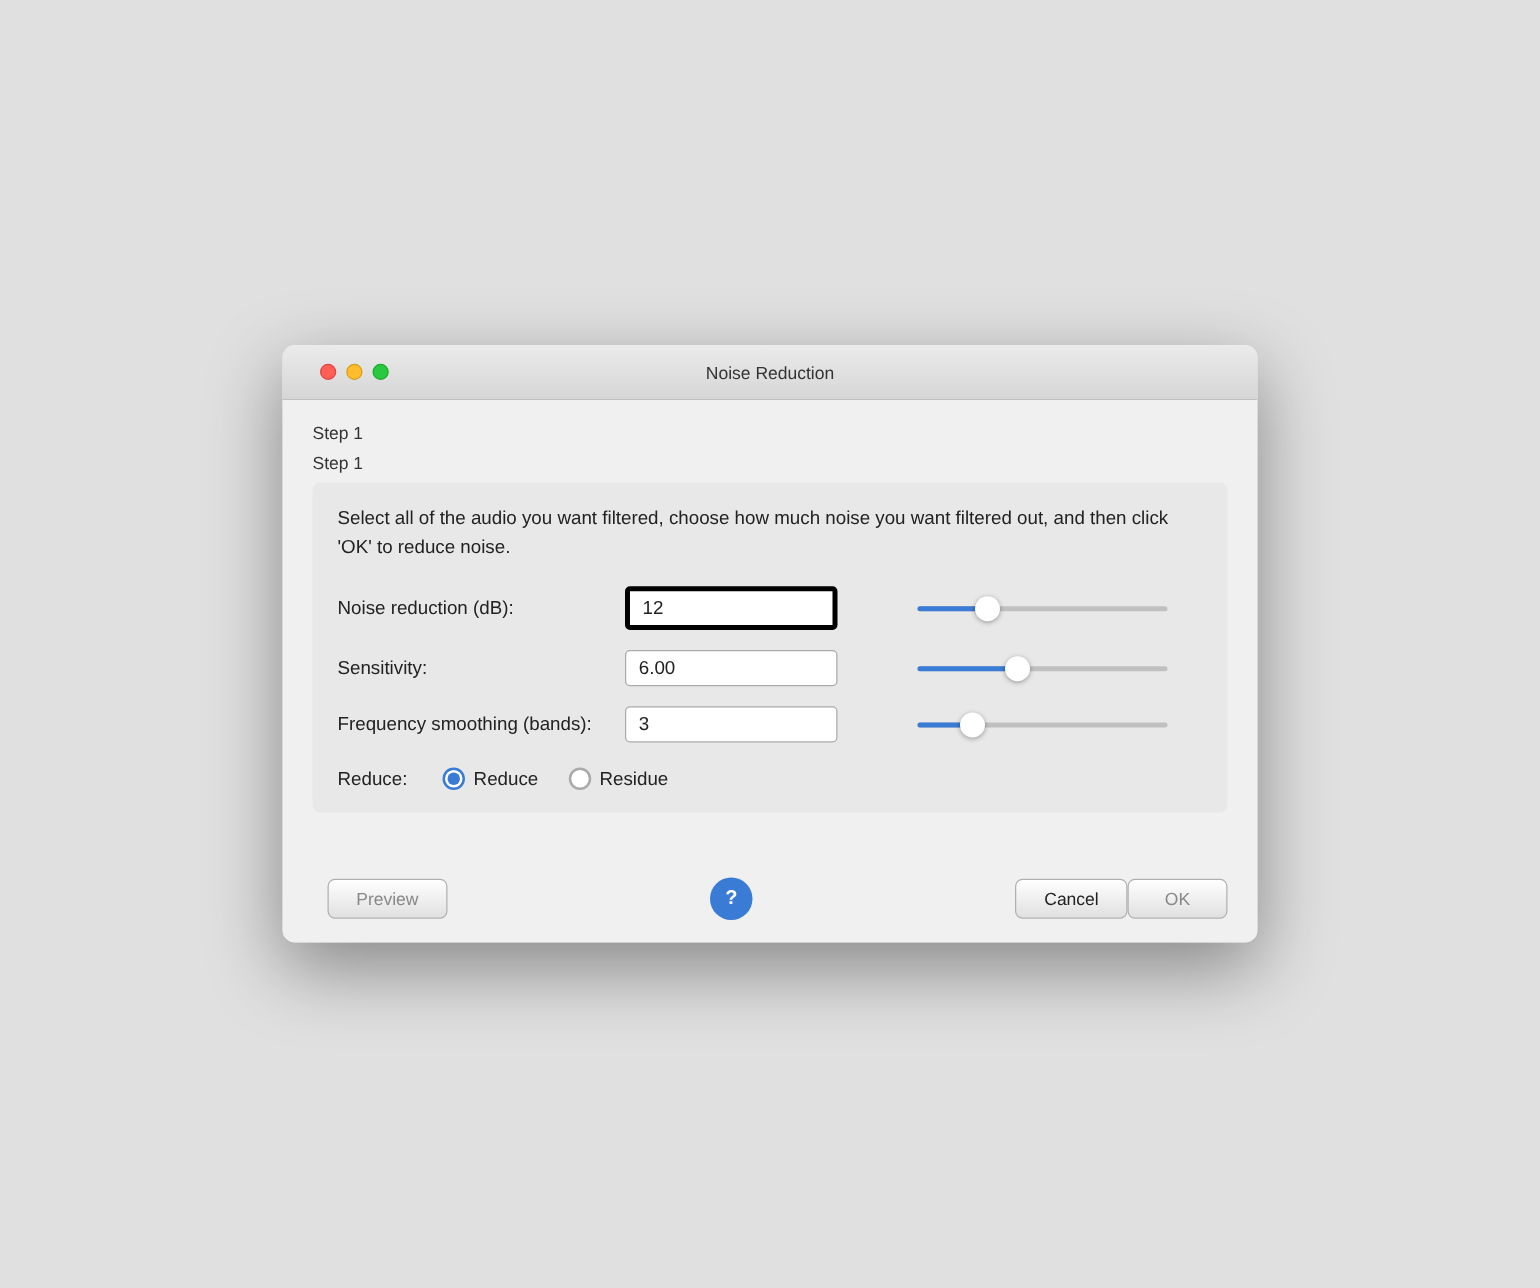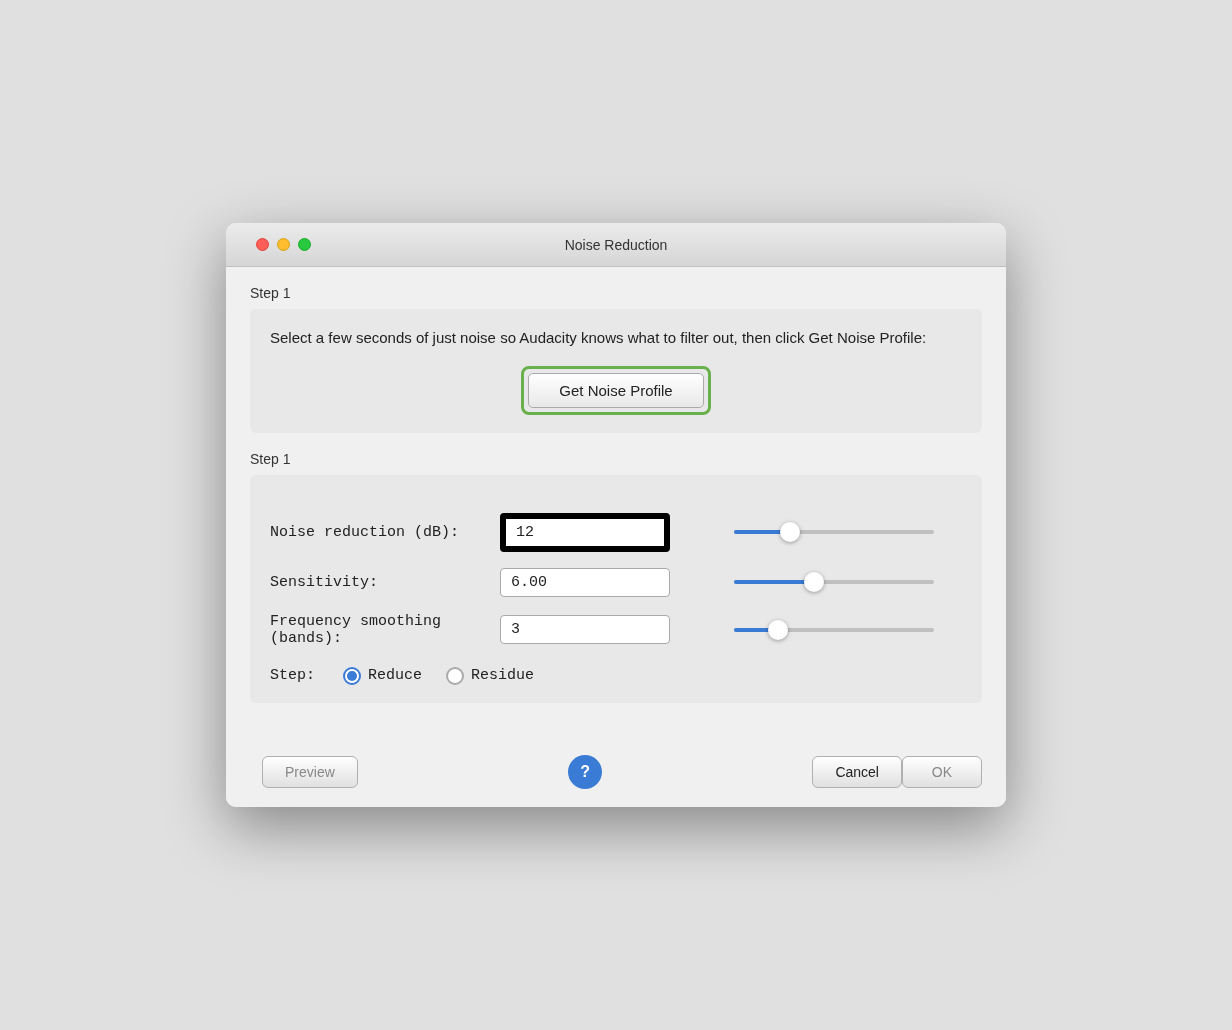--- a/index.html
+++ b/index.html
@@ -120,31 +120,30 @@
       cursor: pointer;
       font-family: inherit;
     }
 
     .controls-grid {
       display: grid;
       grid-template-columns: 230px 220px 1fr;
       row-gap: 16px;
       align-items: center;
       margin-top: 20px;
-      font-family: Liberation Mono, monospace;
     }
 
     .control-label {
       font-size: 15px;
       color: #222;
     }
 
     .control-input {
       background: white;
-      border: 6px solid #000000;
+      border: 4px solid #000000;
       border-radius: 4px;
       padding: 5px 10px;
       font-size: 15px;
       width: 170px;
       font-family: inherit;
       color: #222;
     }
 
     .control-input.normal {
       border: 1px solid #aaa;
@@ -293,31 +292,24 @@
       <div class="traffic-light close"></div>
       <div class="traffic-light minimize"></div>
       <div class="traffic-light maximize"></div>
     </div>
     <span class="titlebar-title">Noise Reduction</span>
   </div>
 
   <div class="content">
 
     <div class="step-label">Step 1</div>
-    <div class="step-box">
-      <p class="step-description">Select a few seconds of just noise so Audacity knows what to filter out, then click Get Noise Profile:</p>
-      <div class="get-noise-profile-wrapper">
-        <div class="get-noise-profile-btn-highlight">
-          <button class="get-noise-profile-btn">Get Noise Profile</button>
-        </div>
-      </div>
-    </div>
 
     <div class="step-label">Step 1</div>
     <div class="step-box">
+      <p class="step-description">Select all of the audio you want filtered, choose how much noise you want filtered out, and then click 'OK' to reduce noise.</p>
 
       <div class="controls-grid">
 
         <label class="control-label">Noise reduction (dB):</label>
         <input class="control-input" type="text" value="12" style="">
         <div class="slider-container">
           <div class="slider-track">
             <div class="slider-fill" style="width: 28%;"></div>
             <div class="slider-thumb" style="left: 28%;"></div>
           </div>
@@ -335,21 +327,21 @@
         <label class="control-label">Frequency smoothing (bands):</label>
         <input class="control-input normal" type="text" value="3" style="">
         <div class="slider-container">
           <div class="slider-track">
             <div class="slider-fill" style="width: 22%;"></div>
             <div class="slider-thumb" style="left: 22%;"></div>
           </div>
         </div>
 
         <div class="noise-row">
-          <span class="noise-label">Step:</span>
+          <span class="noise-label">Reduce:</span>
           <div class="radio-group">
             <div class="radio-option">
               <div class="radio-circle selected">
                 <div class="radio-dot"></div>
               </div>
               <span class="radio-text">Reduce</span>
             </div>
             <div class="radio-option">
               <div class="radio-circle"></div>
               <span class="radio-text">Residue</span>

